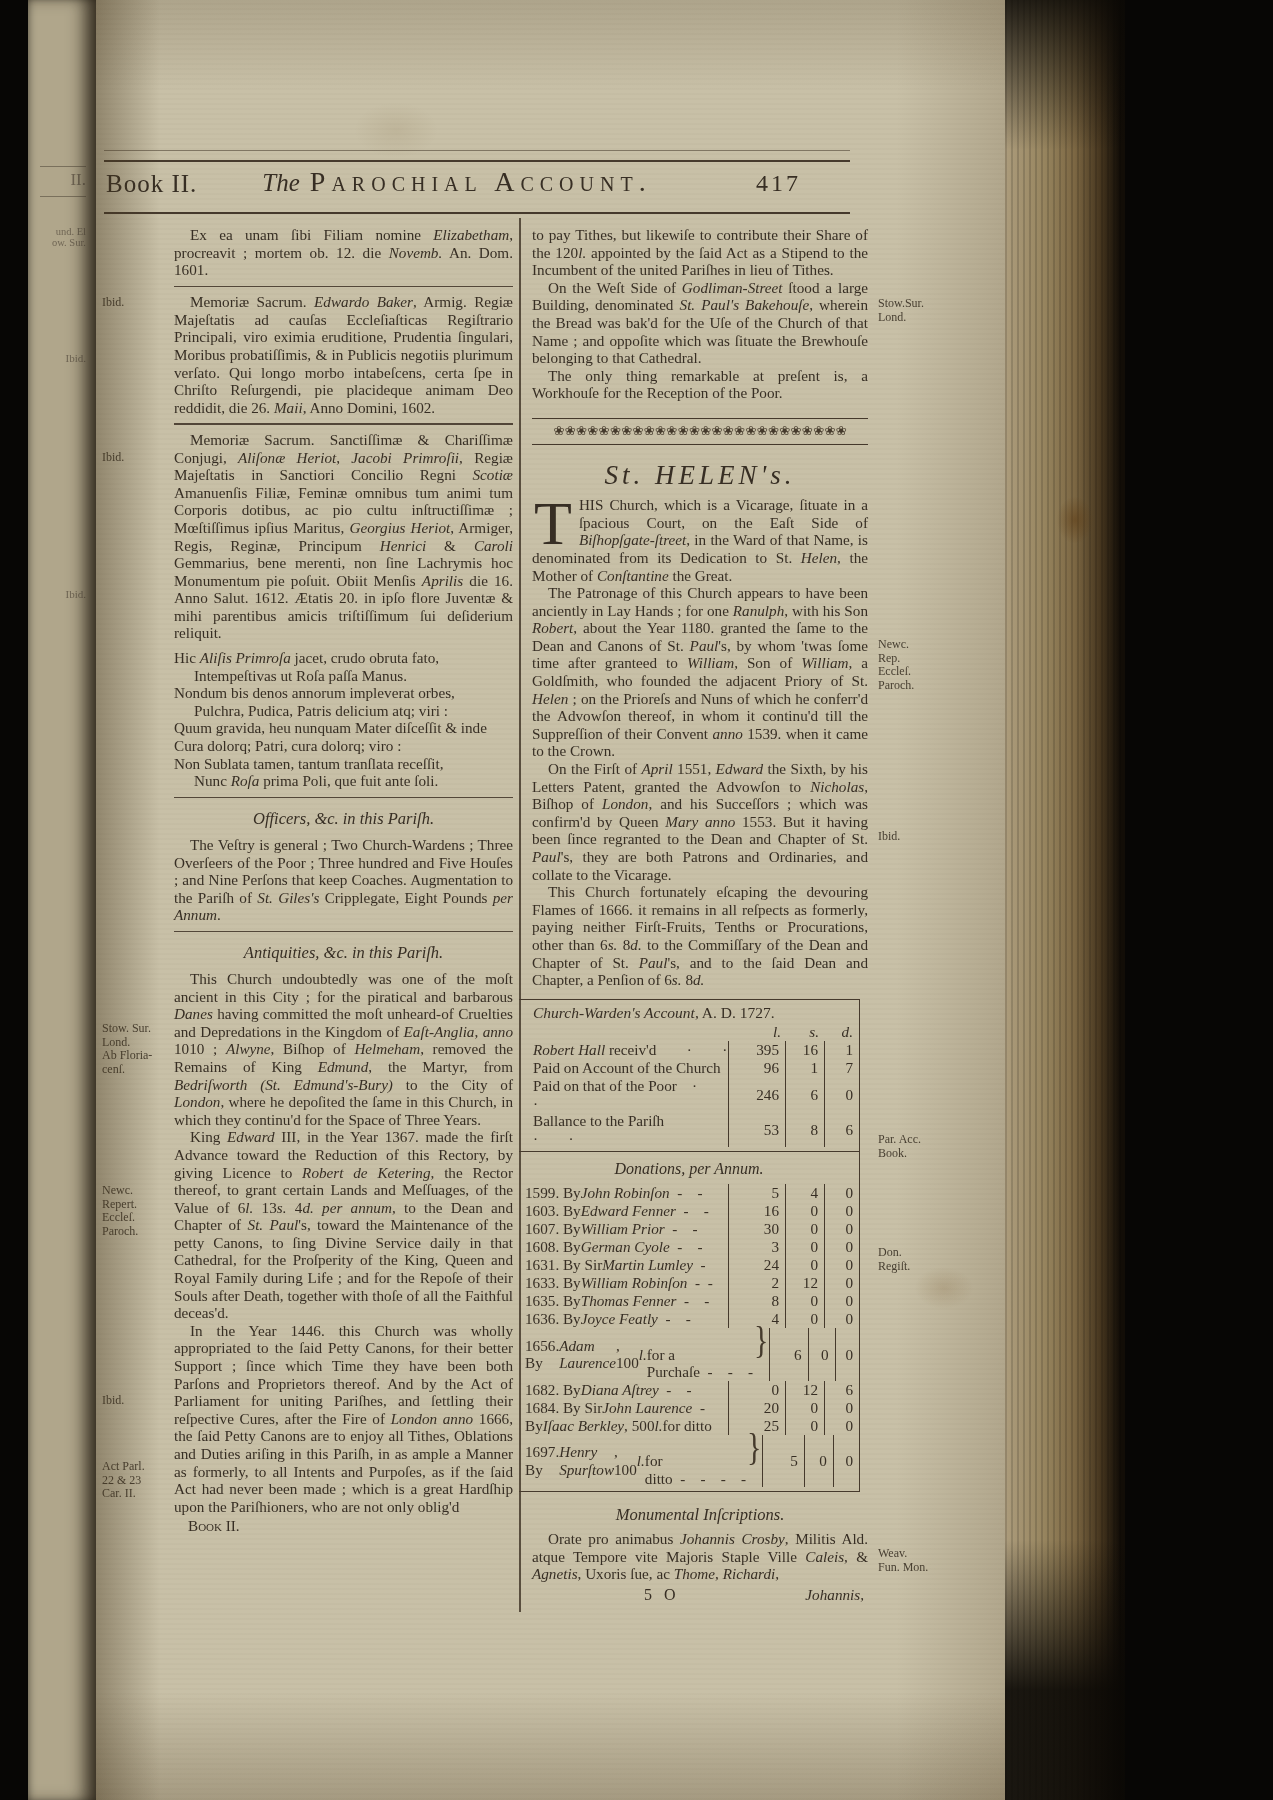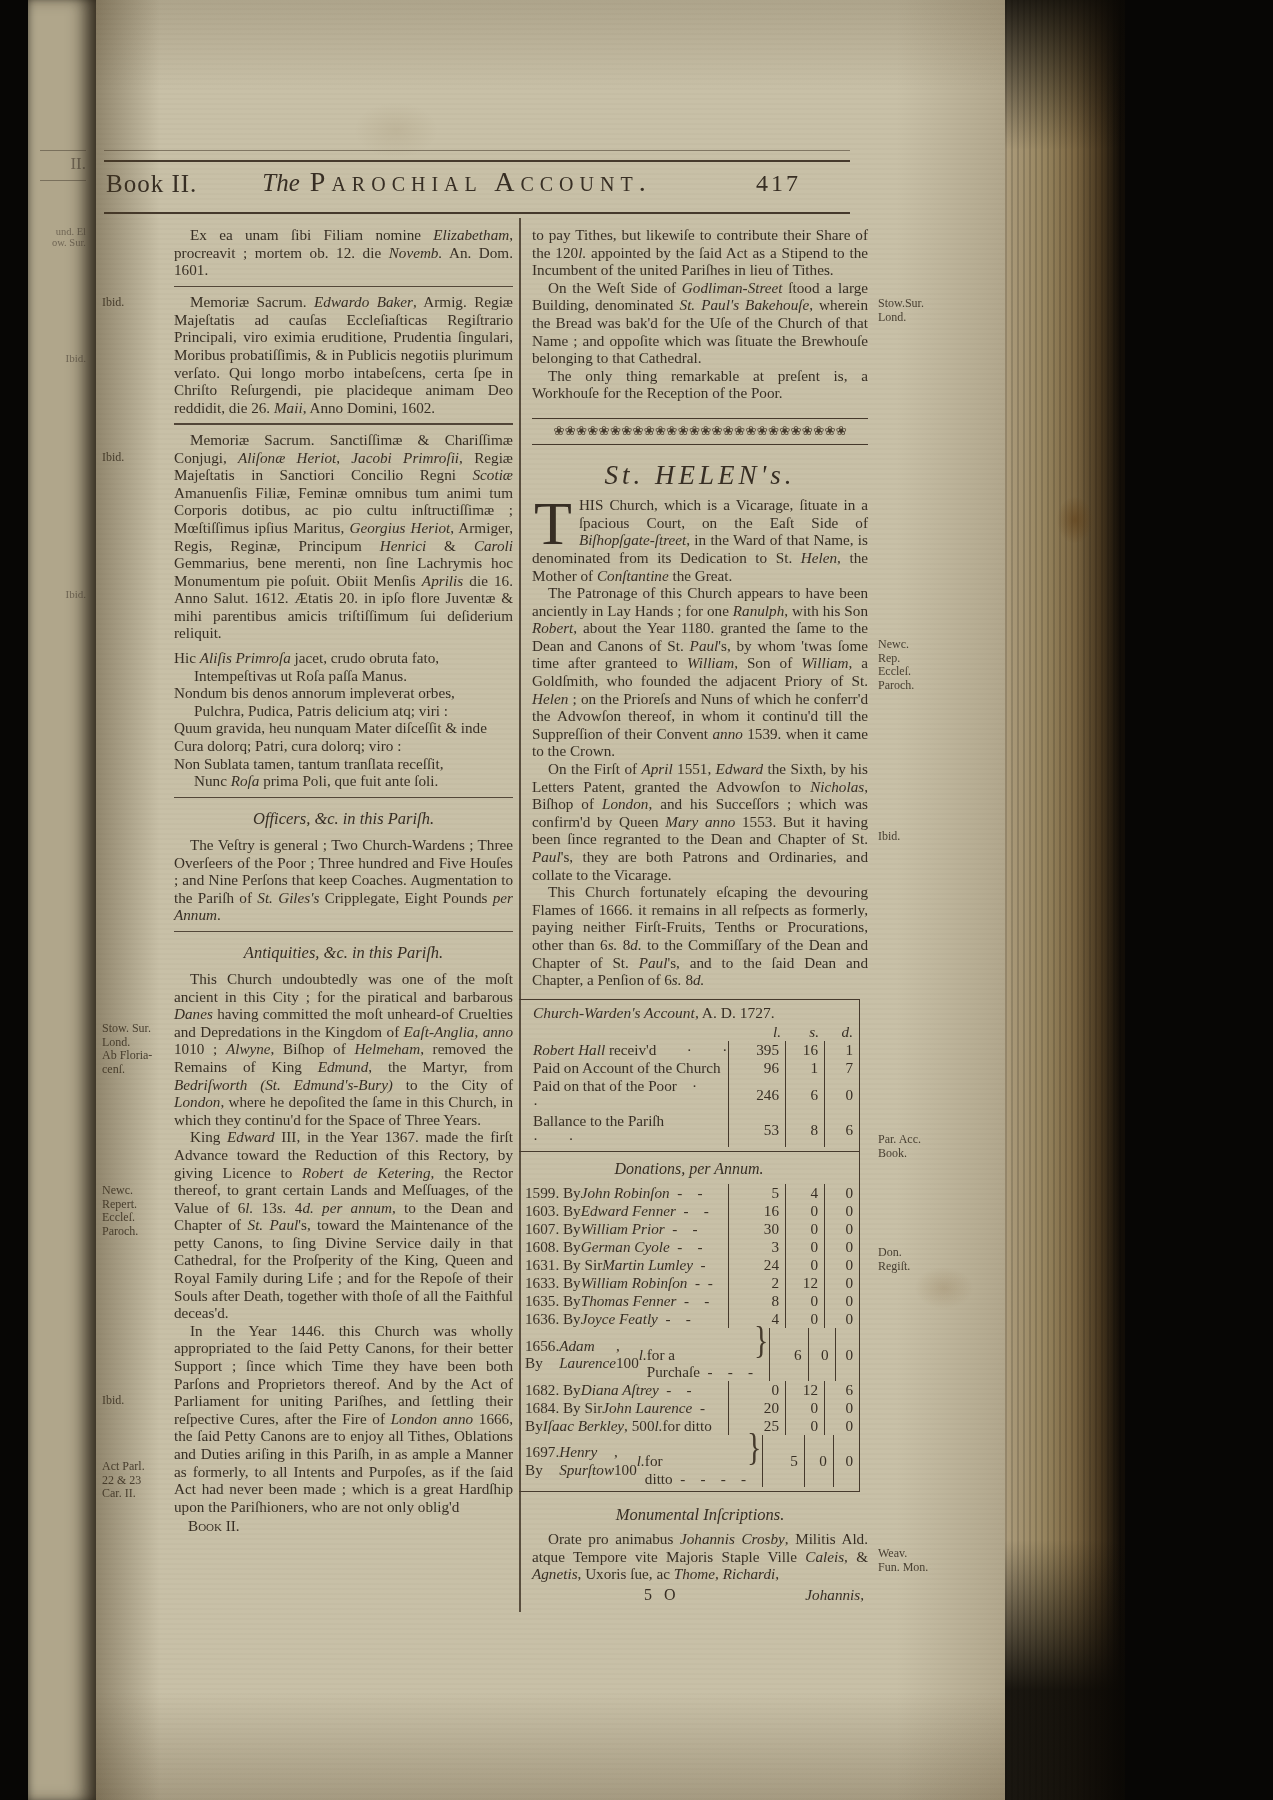--- a/index.html
+++ b/index.html
@@ -79,21 +79,21 @@
   .two-line{min-height:36px;}
   .mon-head{font-style:italic;text-align:center;font-size:16.5px;margin:14px 0 6px 0;}
   .sig-row{display:flex;margin-top:3px;}
   .sig{margin-left:112px;font-size:16px;letter-spacing:4px;}
   .catch-r{margin-left:auto;font-style:italic;padding-right:4px;}
 </style>
 </head>
 <body>
 
 <div class="neighbor">
-  <div class="frag hdr" style="top:150px;width:46px;">II.</div>
+  <div class="frag hdr" style="top:166px;width:46px;">II.</div>
   <div class="frag" style="top:226px;font-size:10.5px;">und. El
 ow. Sur.</div>
   <div class="frag" style="top:352px;font-size:11px;">Ibid.</div>
   <div class="frag" style="top:588px;font-size:11px;">Ibid.</div>
 </div>
 
 <div class="page">
 
   <div class="hrule" style="left:8px;top:150px;width:746px;height:1px;opacity:.55;"></div>
   <div class="hrule" style="left:8px;top:160px;width:746px;height:2px;"></div>

